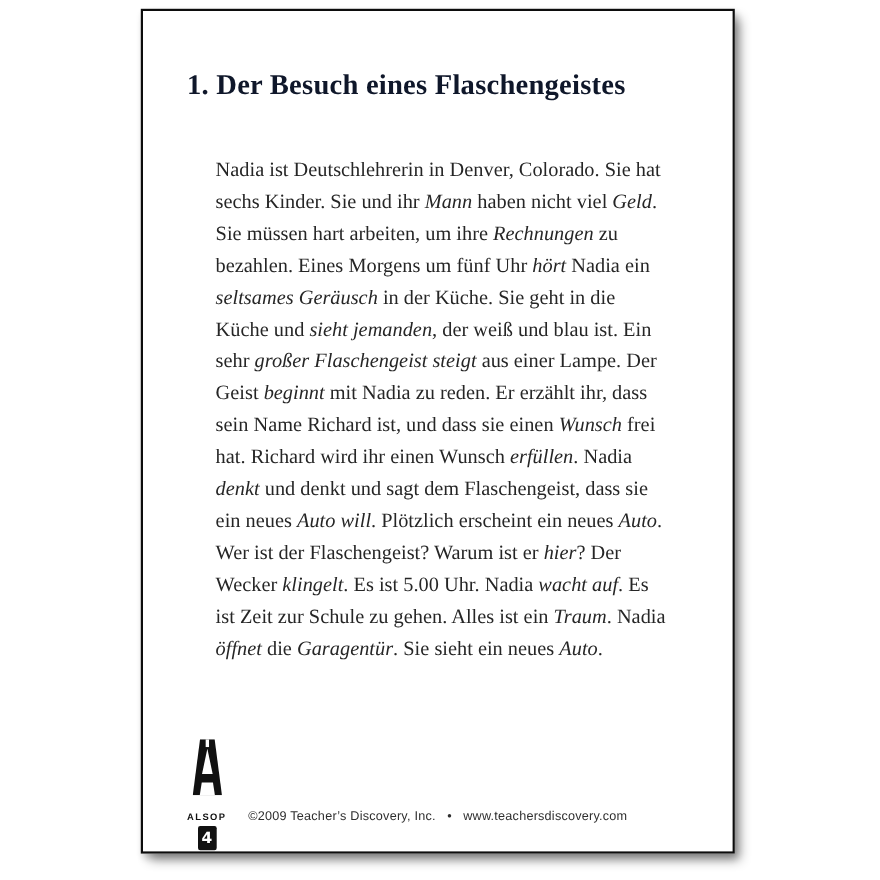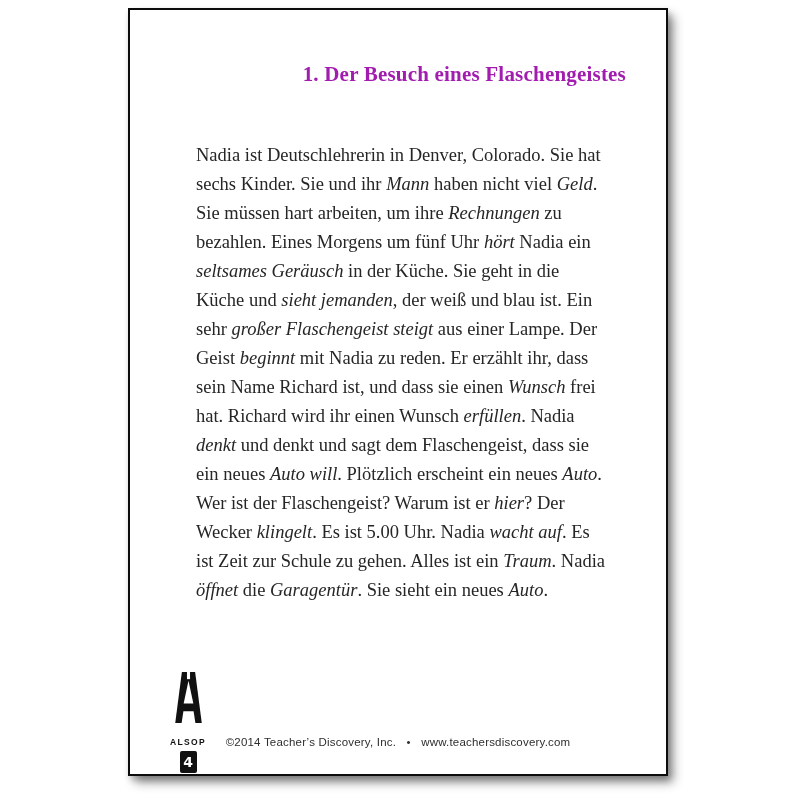--- a/index.html
+++ b/index.html
@@ -20,24 +20,24 @@
     height: 768px;
     background: #ffffff;
     border: 2px solid #0c0c0c;
     box-shadow: 6px 7px 10px -1px rgba(0,0,0,0.45),
                 2px 4px 6px rgba(0,0,0,0.18);
     box-sizing: border-box;
   }
 
   .page-title {
     margin: 52px 40px 0 40px;
-    text-align: right;
-    font-size: 21px;
+    text-align: left;
+    font-size: 26px;
     font-weight: bold;
-    color: #a21caf;
+    color: #0f172a;
     letter-spacing: 0.2px;
     font-family: "Liberation Serif", serif;
   }
 
   .story {
     position: absolute;
     left: 66px;
     top: 112px;
     width: 414px;
     font-size: 18.5px;
@@ -115,18 +115,18 @@
       <polygon points="13,0 39,0 52,100 0,100" fill="#111111"></polygon>
       <rect x="23" y="0" width="6" height="14" fill="#ffffff"></rect>
       <polygon points="26,17 35.5,62 16.5,62" fill="#ffffff"></polygon>
       <polygon points="16,77 36,77 39.5,100 12.5,100" fill="#ffffff"></polygon>
     </svg>
     <div class="logo-brand">ALSOP</div>
     <div class="logo-badge">4</div>
   </div>
 
   <div class="footer-line">
-    <span>©2014 Teacher’s Discovery, Inc.</span>
+    <span>©2009 Teacher’s Discovery, Inc.</span>
     <span class="sep">•</span>
     <span>www.teachersdiscovery.com</span>
   </div>
 
 </div>
 
 </body></html>

